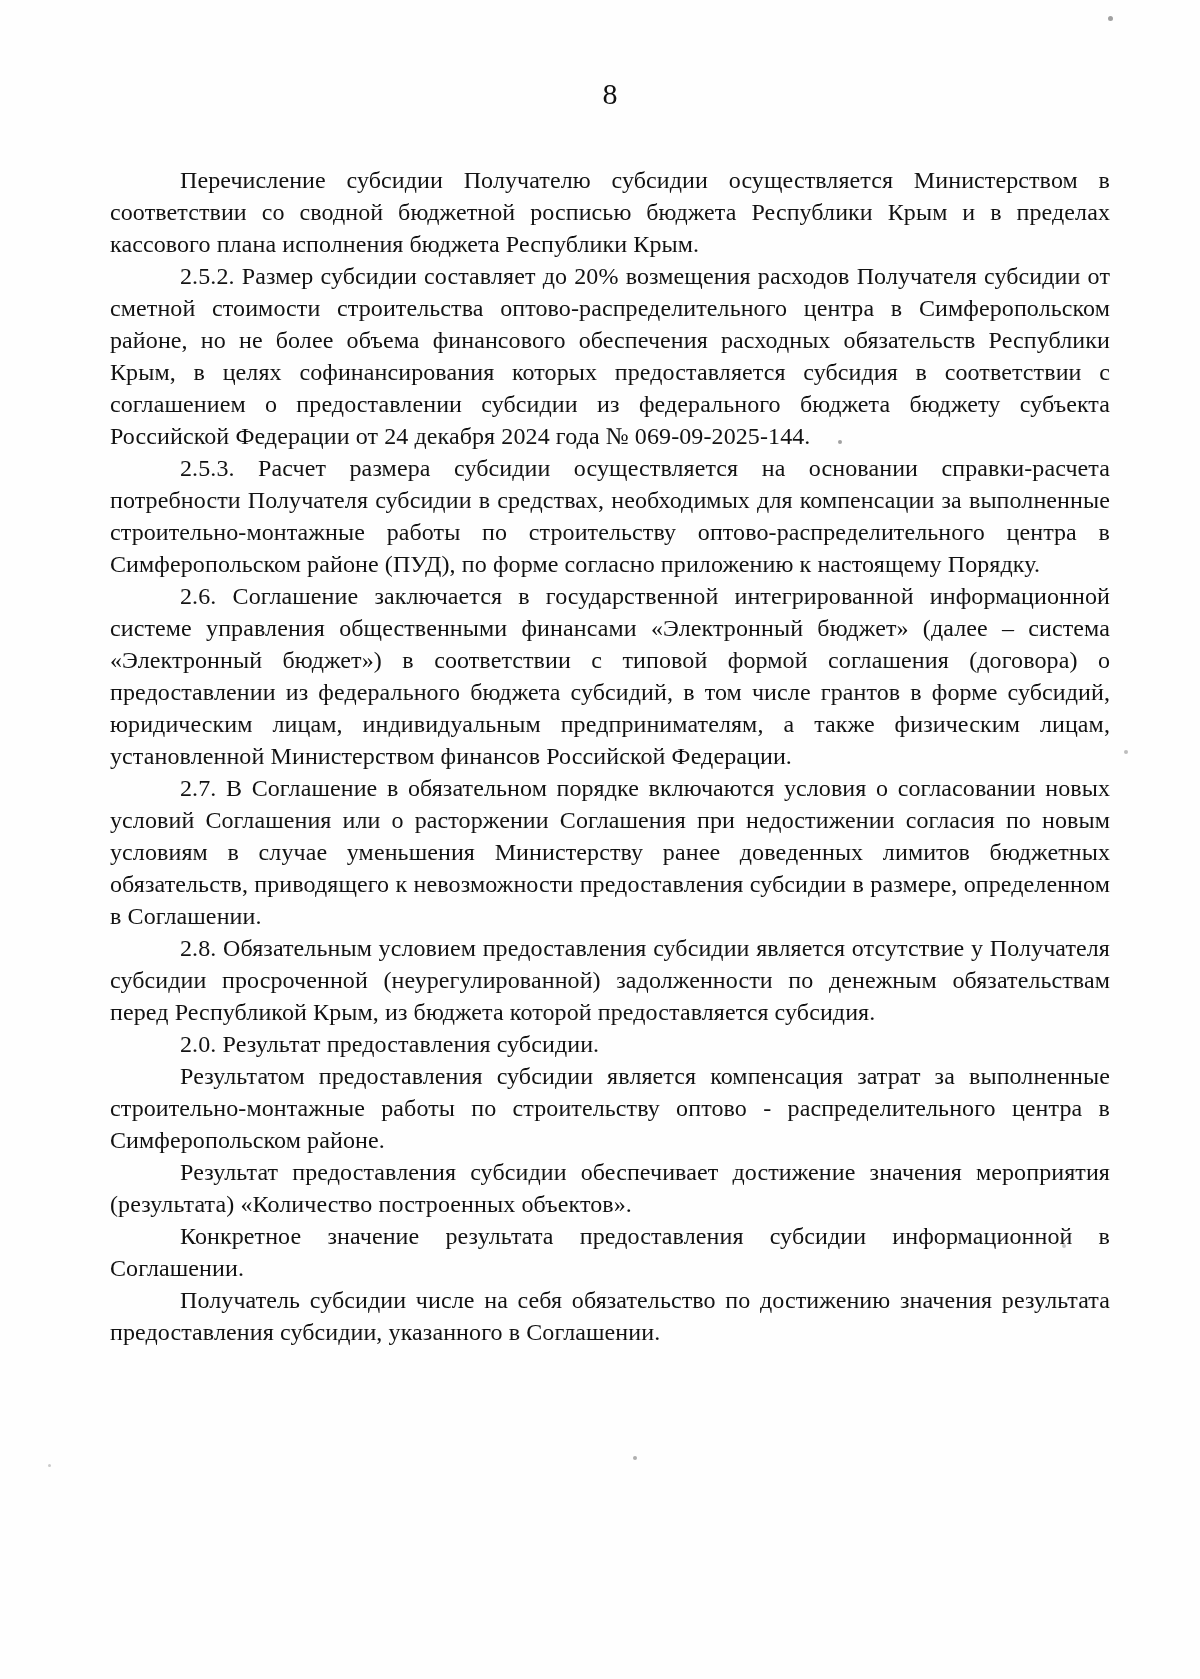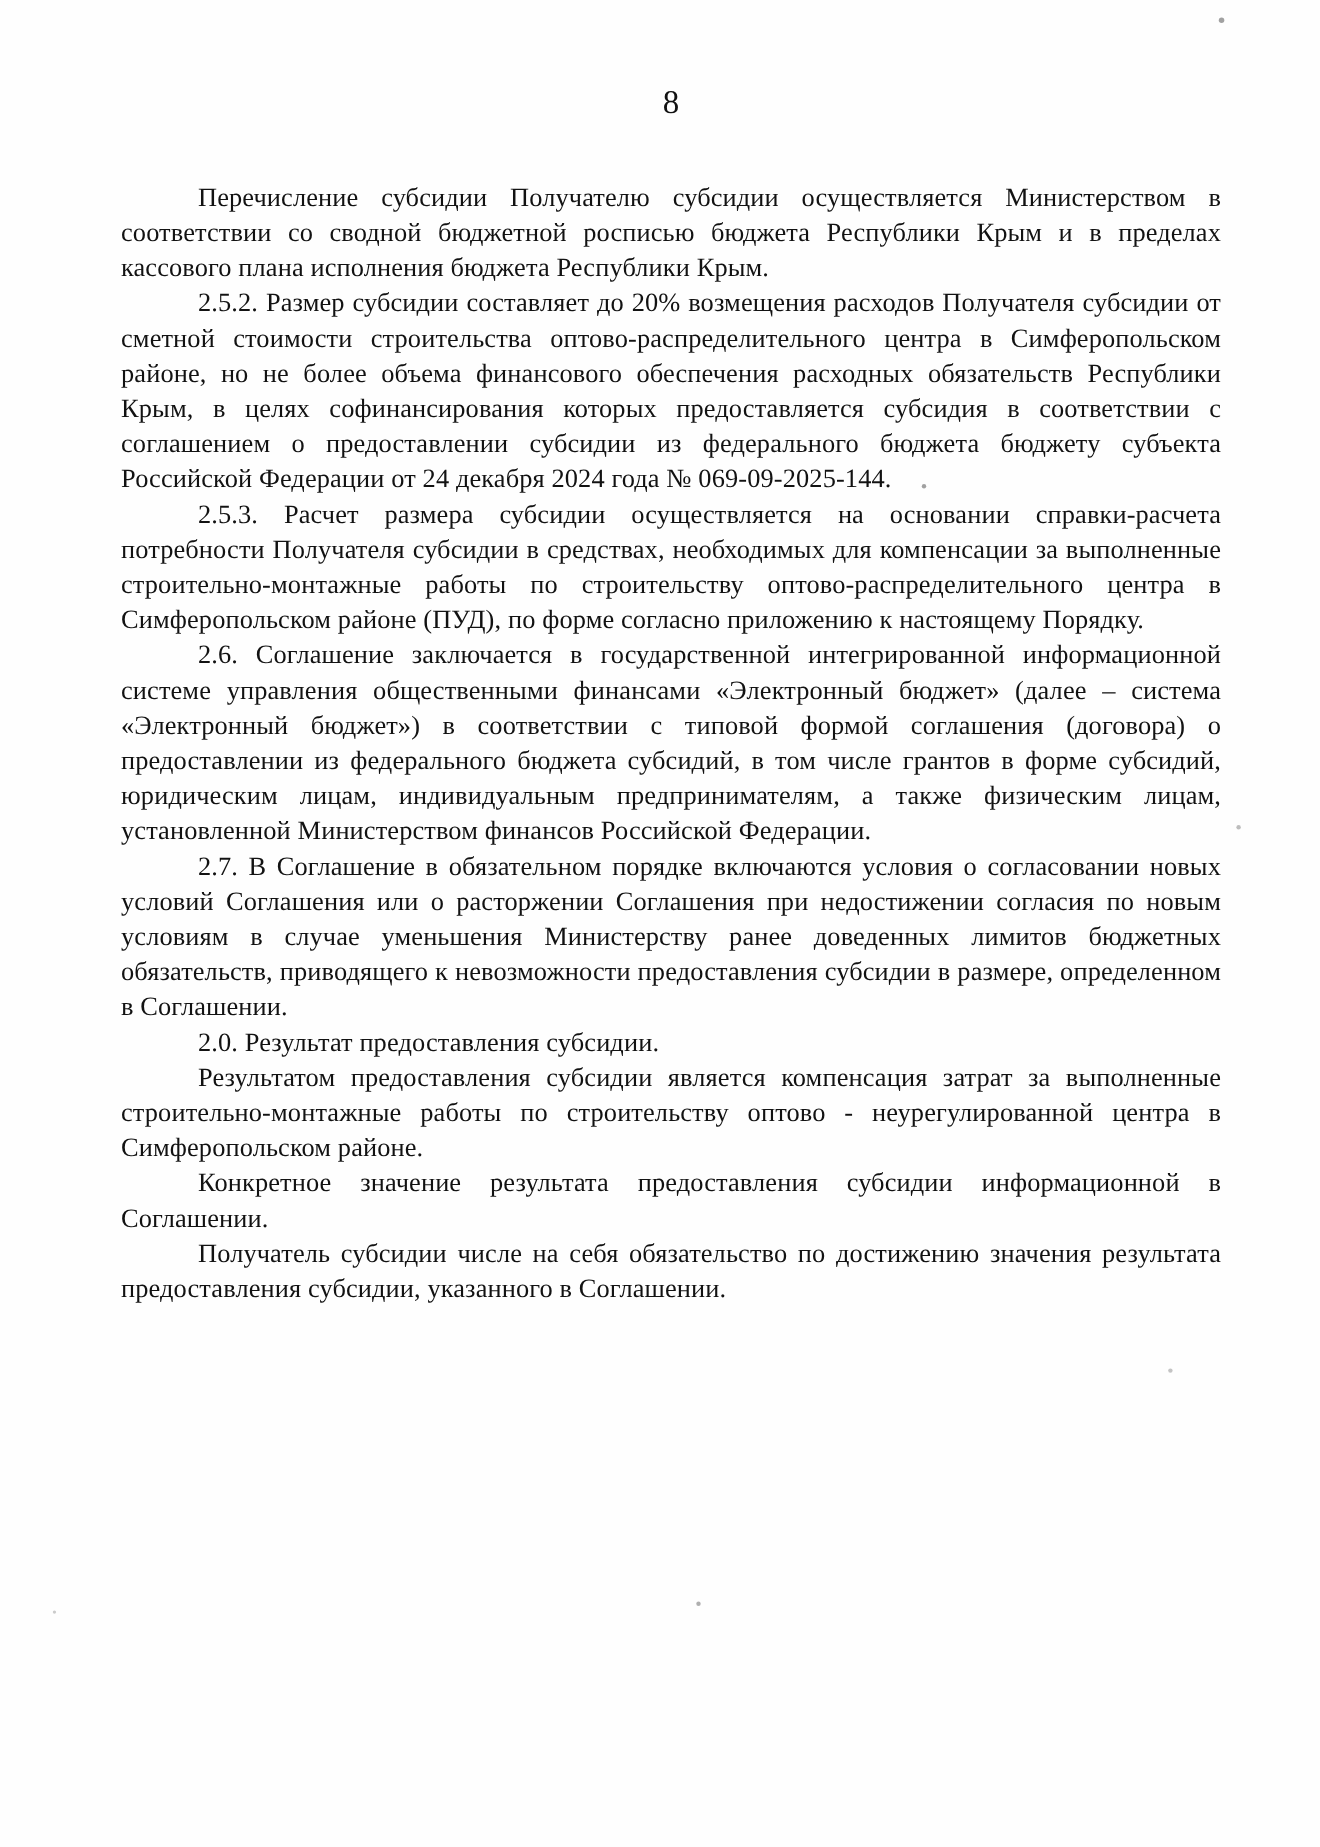--- a/index.html
+++ b/index.html
@@ -61,22 +61,24 @@
 <div class="page">
 
   <div class="page-number">8</div>
 
   <div class="content">
     <p>Перечисление субсидии Получателю субсидии осуществляется Министерством в соответствии со сводной бюджетной росписью бюджета Республики Крым и в пределах кассового плана исполнения бюджета Республики Крым.</p>
     <p>2.5.2. Размер субсидии составляет до 20% возмещения расходов Получателя субсидии от сметной стоимости строительства оптово-распределительного центра в Симферопольском районе, но не более объема финансового обеспечения расходных обязательств Республики Крым, в целях софинансирования которых предоставляется субсидия в соответствии с соглашением о предоставлении субсидии из федерального бюджета бюджету субъекта Российской Федерации от 24 декабря 2024 года № 069-09-2025-144.</p>
     <p>2.5.3. Расчет размера субсидии осуществляется на основании справки-расчета потребности Получателя субсидии в средствах, необходимых для компенсации за выполненные строительно-монтажные работы по строительству оптово-распределительного центра в Симферопольском районе (ПУД), по форме согласно приложению к настоящему Порядку.</p>
     <p>2.6. Соглашение заключается в государственной интегрированной информационной системе управления общественными финансами «Электронный бюджет» (далее – система «Электронный бюджет») в соответствии с типовой формой соглашения (договора) о предоставлении из федерального бюджета субсидий, в том числе грантов в форме субсидий, юридическим лицам, индивидуальным предпринимателям, а также физическим лицам, установленной Министерством финансов Российской Федерации.</p>
     <p>2.7. В Соглашение в обязательном порядке включаются условия о согласовании новых условий Соглашения или о расторжении Соглашения при недостижении согласия по новым условиям в случае уменьшения Министерству ранее доведенных лимитов бюджетных обязательств, приводящего к невозможности предоставления субсидии в размере, определенном в Соглашении.</p>
+    <p>2.8. Обязательным условием предоставления субсидии является отсутствие у Получателя субсидии просроченной (неурегулированной) задолженности по денежным обязательствам перед Республикой Крым, из бюджета которой предоставляется субсидия.</p>
     <p>2.0. Результат предоставления субсидии.</p>
-    <p>Результатом предоставления субсидии является компенсация затрат за выполненные строительно-монтажные работы по строительству оптово - неурегулированной центра в Симферопольском районе.</p>
+    <p>Результатом предоставления субсидии является компенсация затрат за выполненные строительно-монтажные работы по строительству оптово - распределительного центра в Симферопольском районе.</p>
+    <p>Результат предоставления субсидии обеспечивает достижение значения мероприятия (результата) «Количество построенных объектов».</p>
     <p>Конкретное значение результата предоставления субсидии информационной в Соглашении.</p>
     <p>Получатель субсидии числе на себя обязательство по достижению значения результата предоставления субсидии, указанного в Соглашении.</p>
   </div>
 
   <div class="artifact a1"></div>
   <div class="artifact a2"></div>
   <div class="artifact a3"></div>
   <div class="artifact a4"></div>
   <div class="artifact a5"></div>
   <div class="artifact a6"></div>

